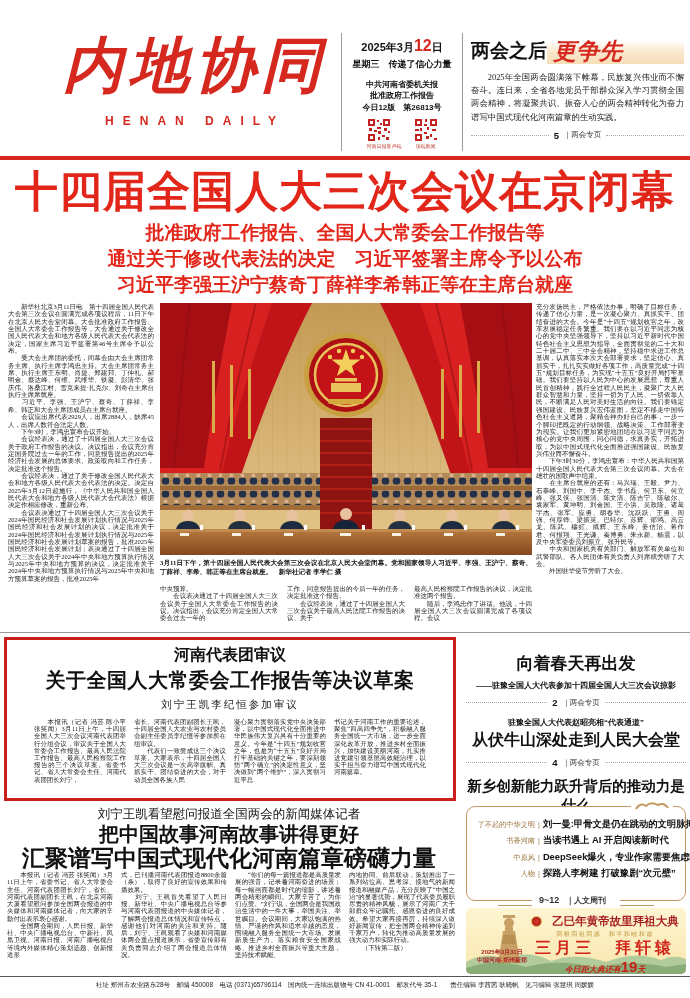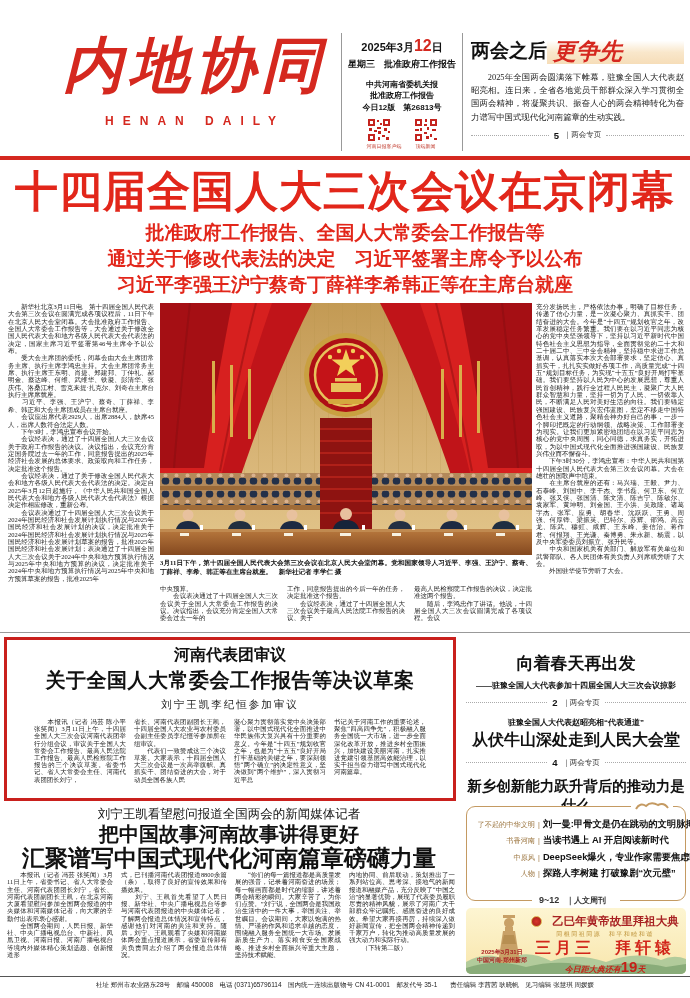--- a/index.html
+++ b/index.html
@@ -84,21 +84,21 @@
   .mv-cols{position:absolute;left:7px;top:871px;width:448px;height:93px;display:flex;gap:8px;}
   .mv-cols .tcol{flex:1;height:100%;font-size:6.4px;line-height:7.25px;}
 
   
   .renwen{position:absolute;left:466px;top:806px;width:220px;height:95px;box-sizing:border-box;
           border:1.5px solid #c49a62;border-radius:9px;padding:7px 6px 10px;background:#fff;}
   .rw-row{display:flex;align-items:baseline;margin-top:3.5px;}
   .rw-cat{width:62px;text-align:right;font-size:7.2px;color:#9a733c;flex:none;}
   .rw-sep{margin:0 3px;color:#9a733c;font-size:7.2px;flex:none;}
   .rw-title{font-size:9.3px;font-weight:bold;white-space:nowrap;}
-  .rw-foot{position:absolute;left:0;bottom:-6px;width:100%;display:flex;align-items:center;justify-content:center;gap:0;}
+  .rw-foot{position:absolute;left:0;bottom:-6px;width:100%;display:flex;align-items:flex-end;justify-content:center;gap:0;}
   .rw-foot i{width:34px;border-top:1.5px solid #c49a62;}
   .rw-foot span{background:#fff;padding:0 7px;font-size:8px;font-weight:bold;color:#333;font-style:normal;}
   .rw-foot span b{font-size:9px;}
   .rw-cloud{position:absolute;color:#c49a62;}
   .rw-cloud.tr{top:-6px;right:12px;background:#fff;padding:0 3px;}
 
   
   .ad{position:absolute;left:466px;top:908px;width:220px;height:66px;border-radius:5px;overflow:hidden;
       background:linear-gradient(180deg,#fdf5d2,#f8e6ac);}
   .ad-mtn{position:absolute;left:0;bottom:0;width:220px;height:30px;}
@@ -125,21 +125,21 @@
 
 <div class="page">
 
   <div class="masthead">
     <div class="masthead-title">内地协同</div>
     <div class="masthead-en">HENAN DAILY</div>
   </div>
 
   <div class="pubinfo">
     <div class="pi-date"><span>2025年3月</span><b>12</b><span>日</span></div>
-    <div class="pi-week">星期三　批准政府工作报告</div>
+    <div class="pi-week">星期三　传递了信心力量</div>
     <div class="pi-org">
       <div>中共河南省委机关报</div>
       <div>批准政府工作报告</div>
     </div>
     <div class="pi-issue">今日12版　第26813号</div>
     <div class="qr-row">
       <div class="qr">
         <svg width="24" height="24" viewBox="0 0 24 24">
           <rect width="24" height="24" fill="#fff"></rect>
           <g fill="#c4241f">
@@ -189,21 +189,21 @@
         <div class="qr-label">顶端新闻</div>
       </div>
     </div>
   </div>
 
   <div class="promo">
     <div class="promo-titles">
       <span class="pt-black">两会之后</span>
       <span class="pt-red">更争先</span>
     </div>
-    <div class="promo-body">2025年全国两会圆满落下帷幕，驻豫全国人大代表赵昭亮相。连日来，全省各地党员干部群众深入学习贯彻全国两会精神，将凝聚共识、振奋人心的两会精神转化为奋力谱写中国式现代化河南篇章的生动实践。</div>
+    <div class="promo-body">2025年全国两会圆满落下帷幕，民族复兴伟业而不懈奋斗。连日来，全省各地党员干部群众深入学习贯彻全国两会精神，将凝聚共识、振奋人心的两会精神转化为奋力谱写中国式现代化河南篇章的生动实践。</div>
     <div class="ref">
       <b>5</b>
         <span>｜两会专页</span>
     </div>
   </div>
 
   <div class="red-rule"></div>
 
   <div class="lead-h1">十四届全国人大三次会议在京闭幕</div>
   <div class="lead-subs">

